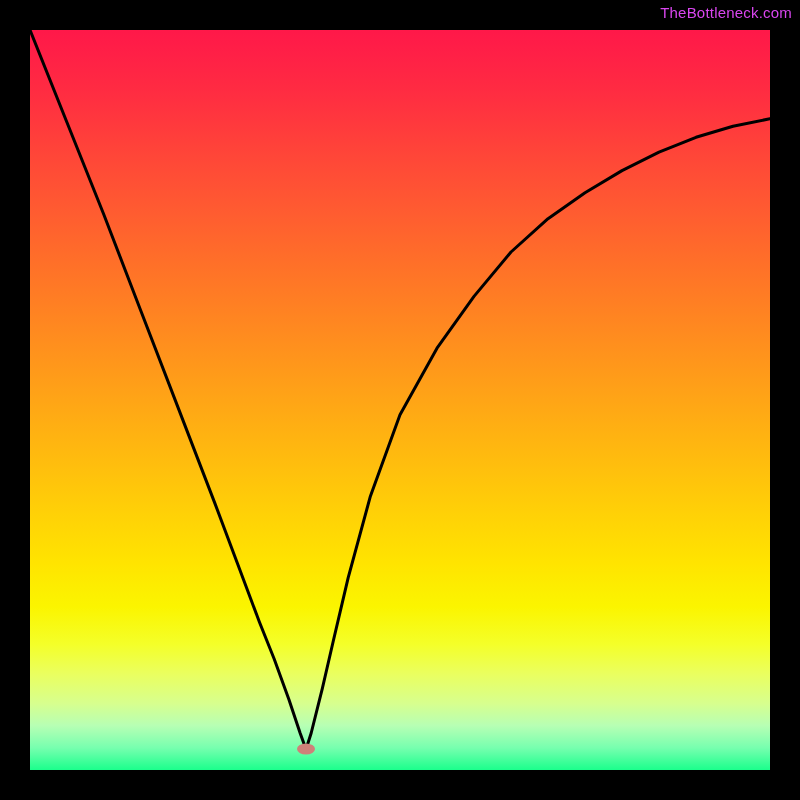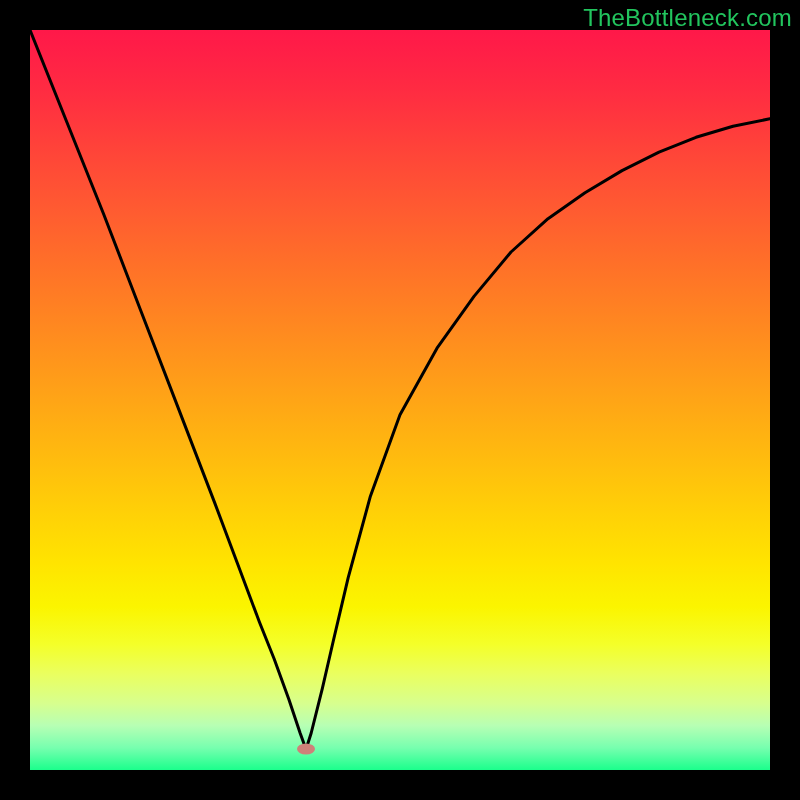--- a/index.html
+++ b/index.html
@@ -56,22 +56,22 @@
     width: 18px;
     height: 11px;
     background: #cf8079;
     border-radius: 50% / 50%;
     transform: translate(-50%, -50%);
   }
   .watermark {
     position: absolute;
     top: 4px;
     right: 8px;
-    color: #22c55e;
-    font-size: 24px;
+    color: #d946ef;
+    font-size: 15px;
     font-weight: 500;
     letter-spacing: 0.2px;
     user-select: none;
   }
 </style>
 </head>
 <body>
 
 <div class="wrap">
   <div class="watermark">TheBottleneck.com</div>

